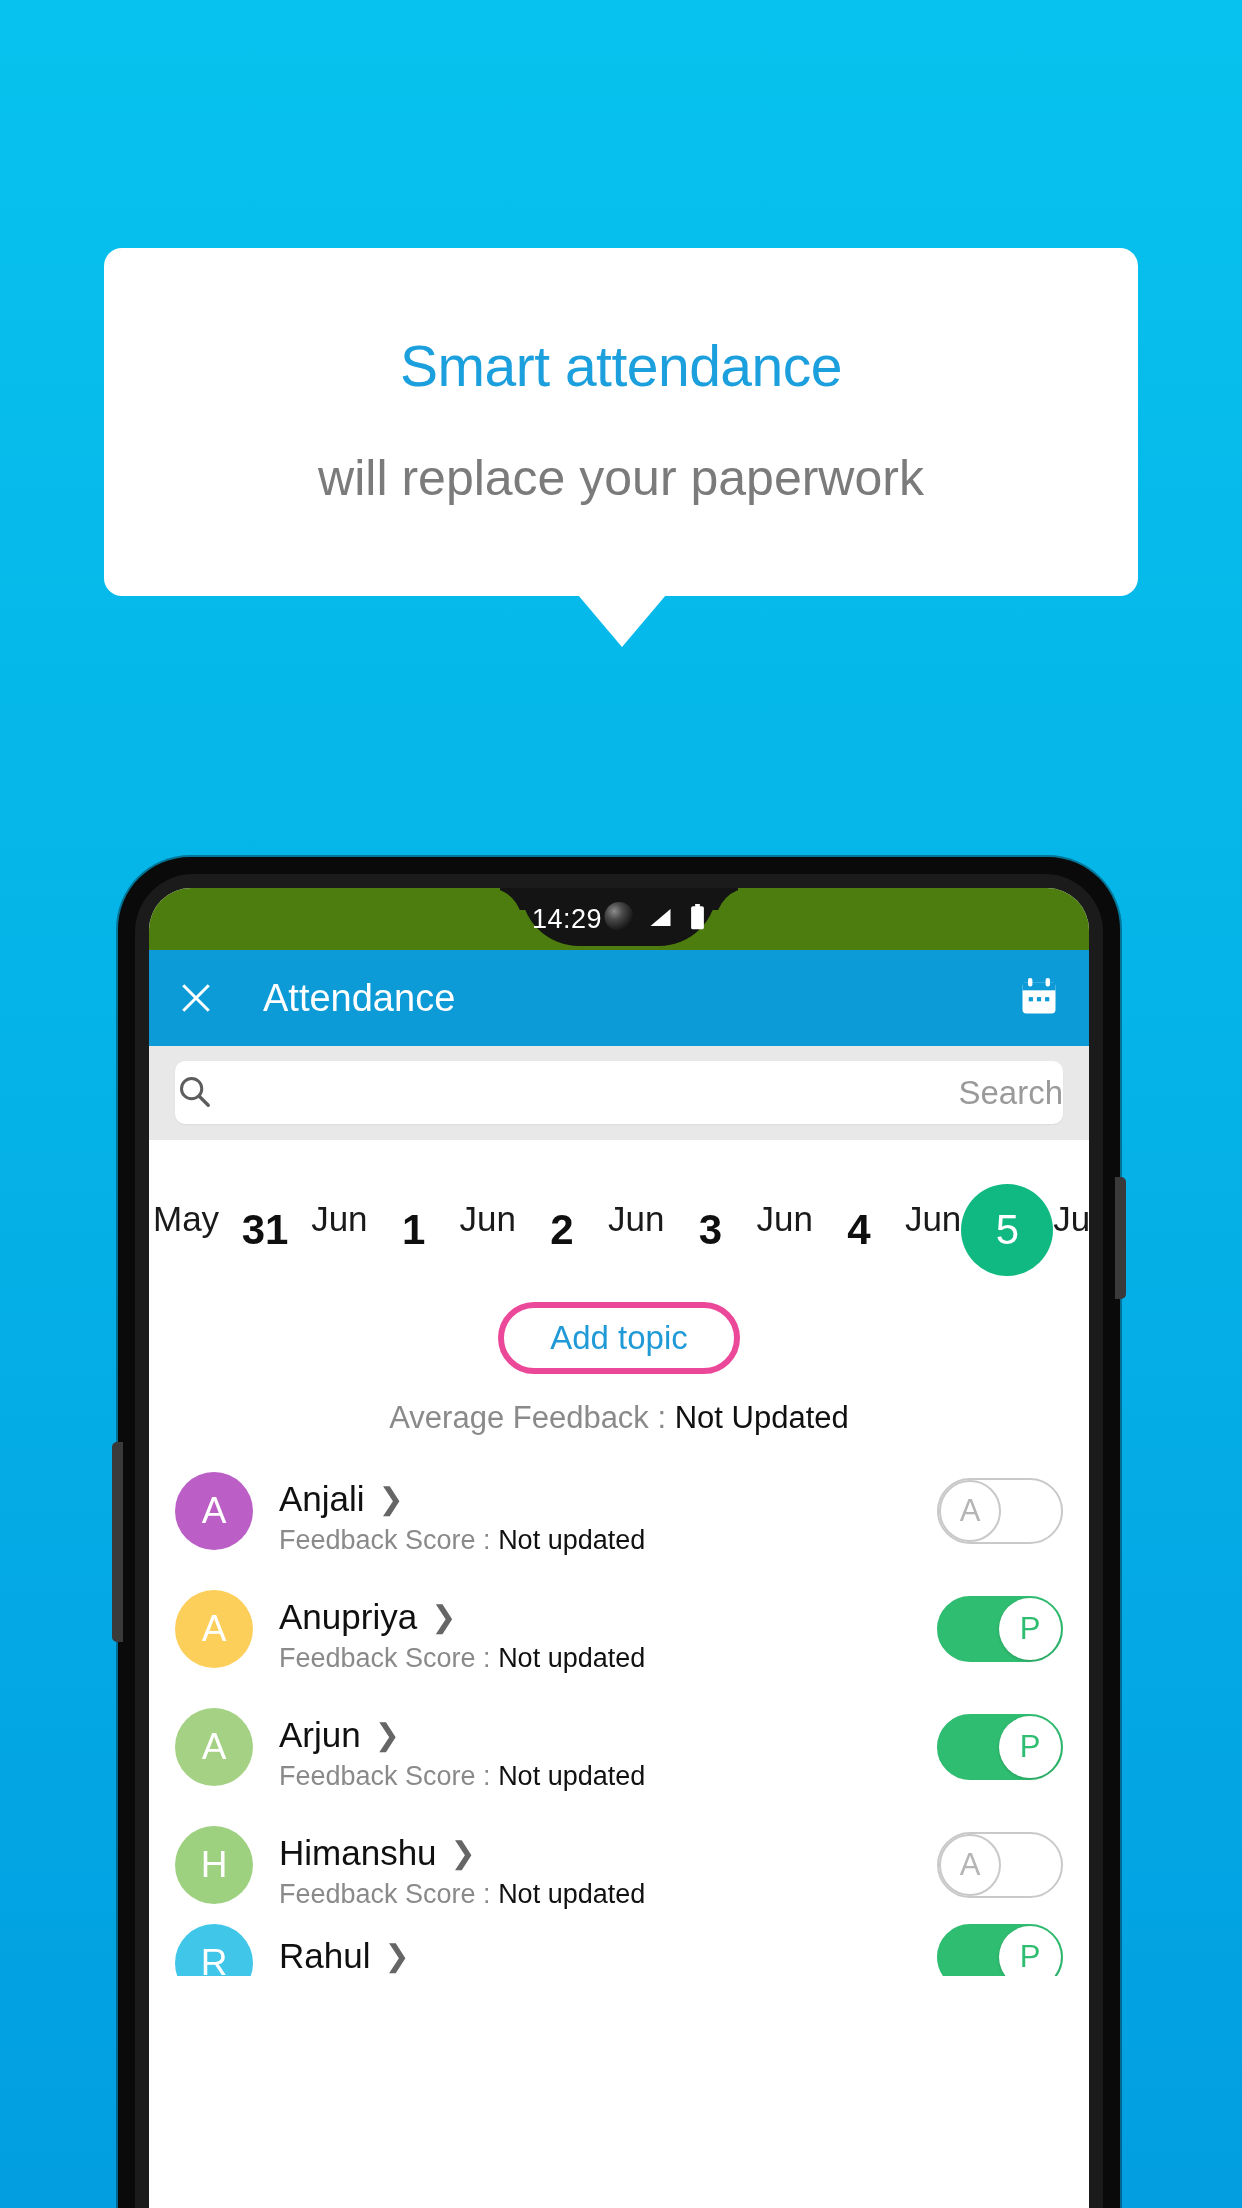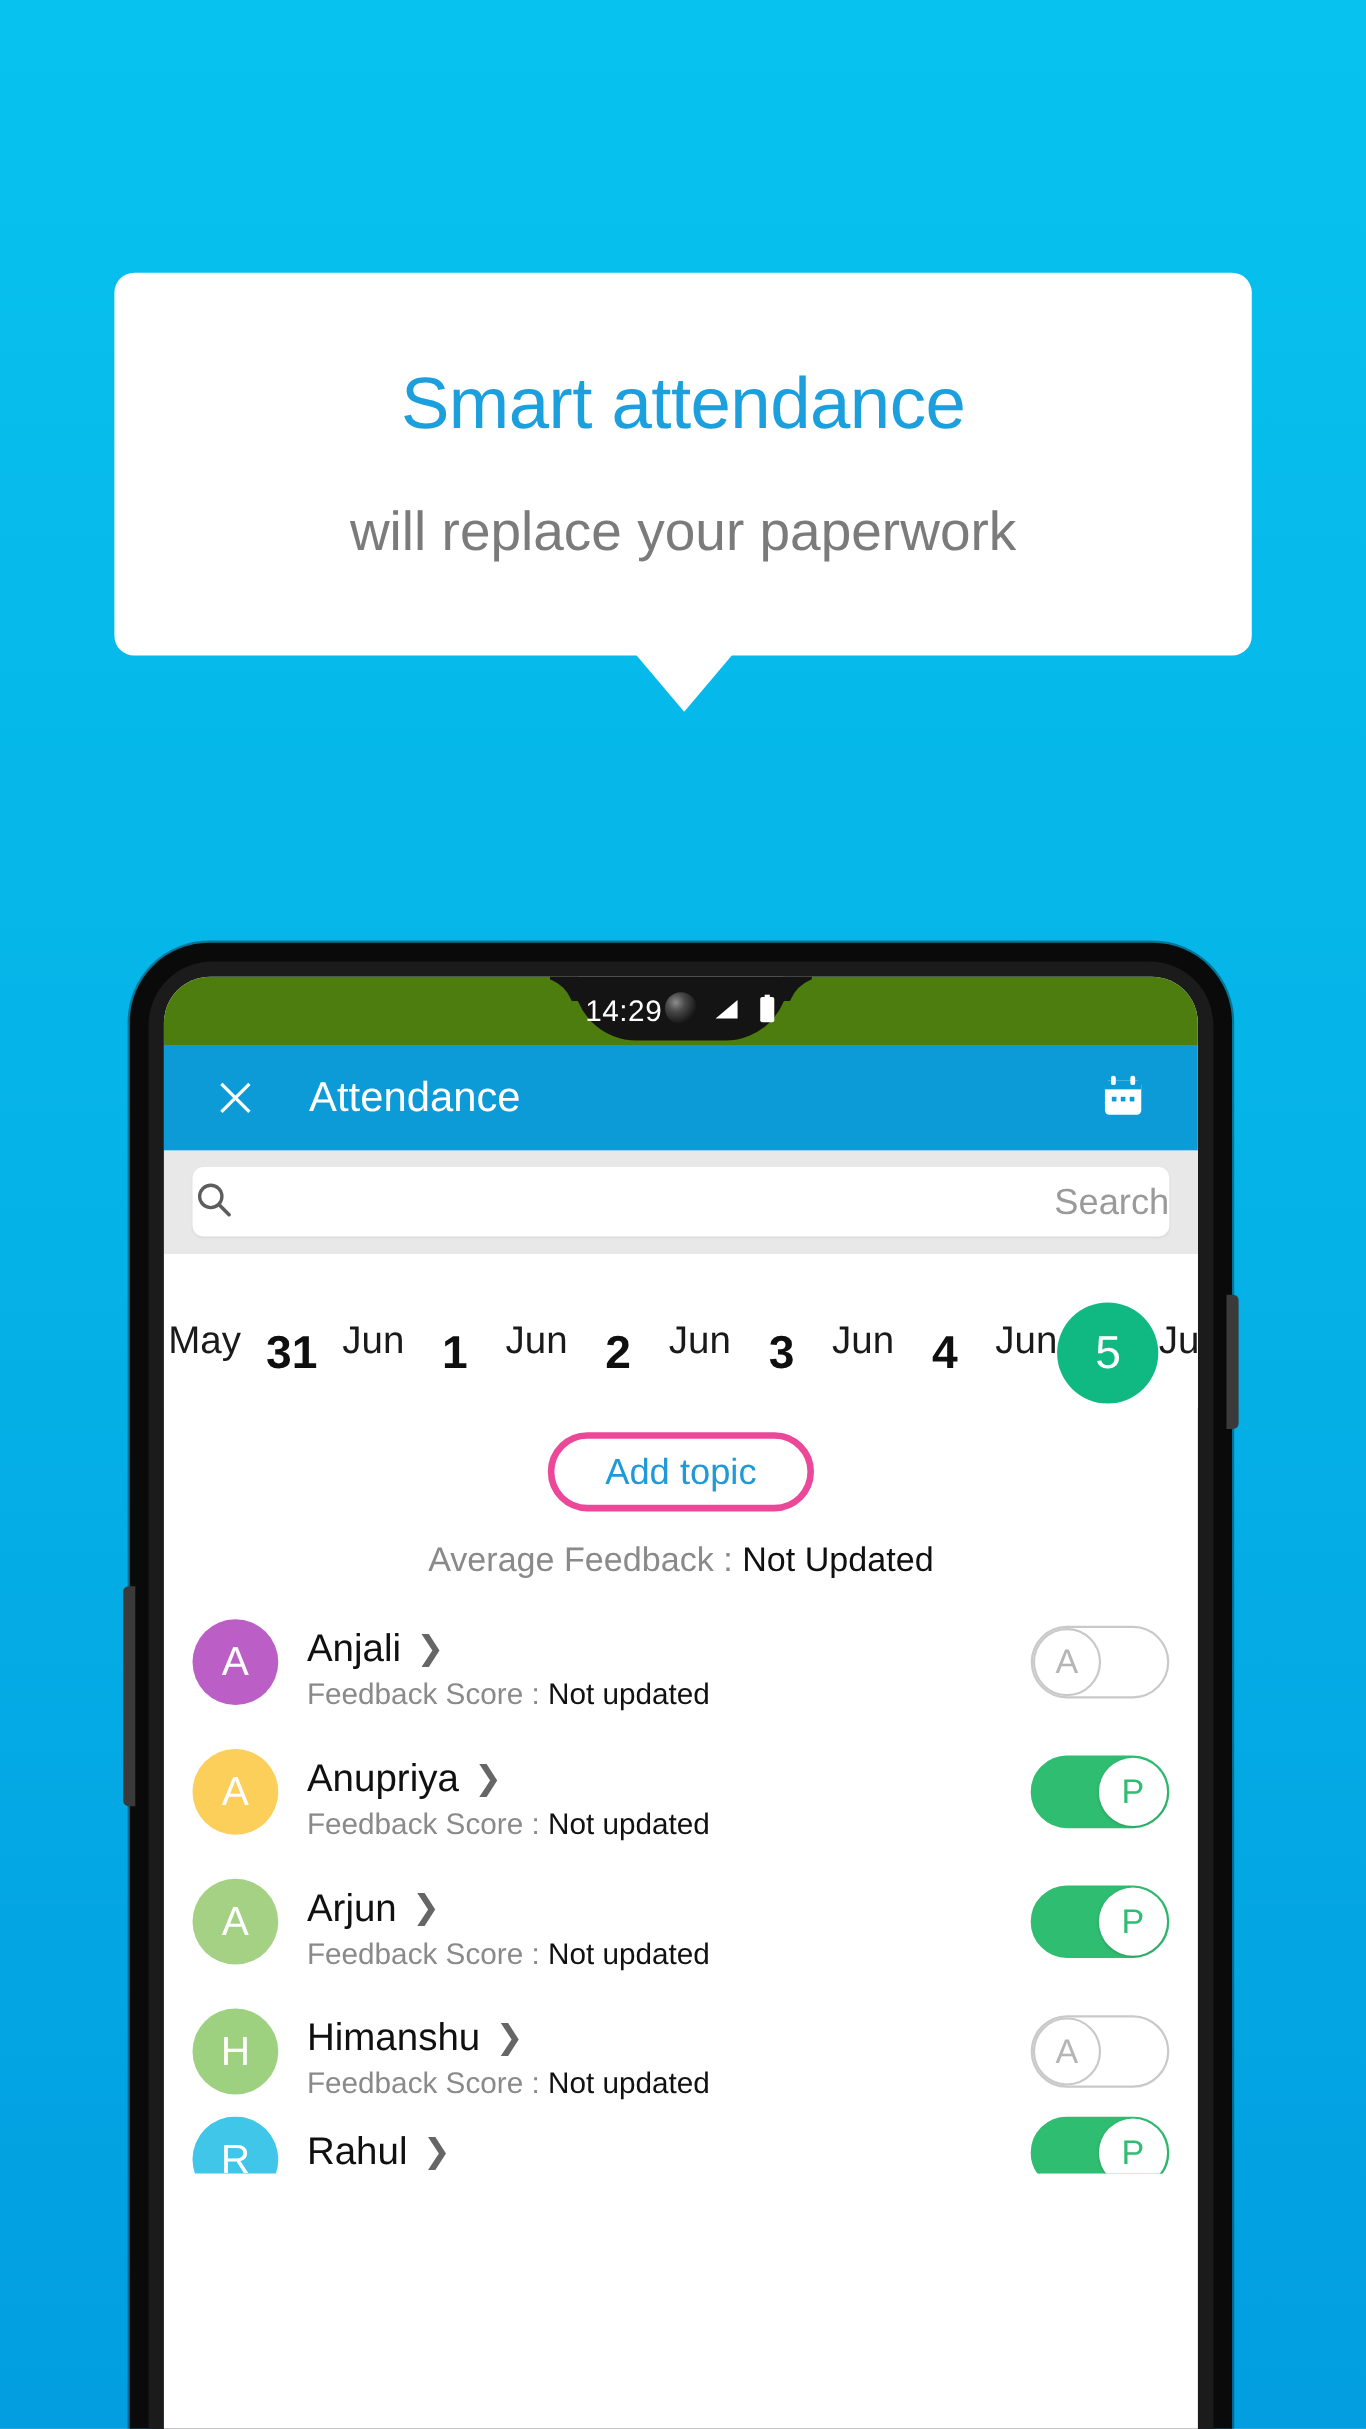--- a/index.html
+++ b/index.html
@@ -19,21 +19,21 @@
     left: 104px; top: 248px;
     width: 1034px; height: 348px;
     background: #ffffff;
     border-radius: 18px;
     display: flex;
     flex-direction: column;
     align-items: center;
     justify-content: center;
   }
   .bubble-title {
-    font-size: 66px;
+    font-size: 57px;
     font-weight: 400;
     color: #1c9fdd;
     letter-spacing: -0.5px;
     line-height: 1.05;
     text-align: left;
   }
   .bubble-sub {
     margin-top: 52px;
     font-size: 50px;
     font-weight: 400;
@@ -145,21 +145,21 @@
     background: radial-gradient(circle at 34% 32%, #8c8c8c 0%, #4a4a4a 30%, #141414 72%);
     z-index: 4;
   }
 
   
   .appbar {
     height: 96px;
     background: #0d9bd8;
     display: flex;
     align-items: center;
-    padding: 0 46px;
+    padding: 0 28px;
     color: #fff;
   }
   .appbar-title {
     font-size: 38px;
     font-weight: 400;
     margin-left: 48px;
     flex: 1;
   }
   .icon-close {
     width: 38px; height: 38px;

